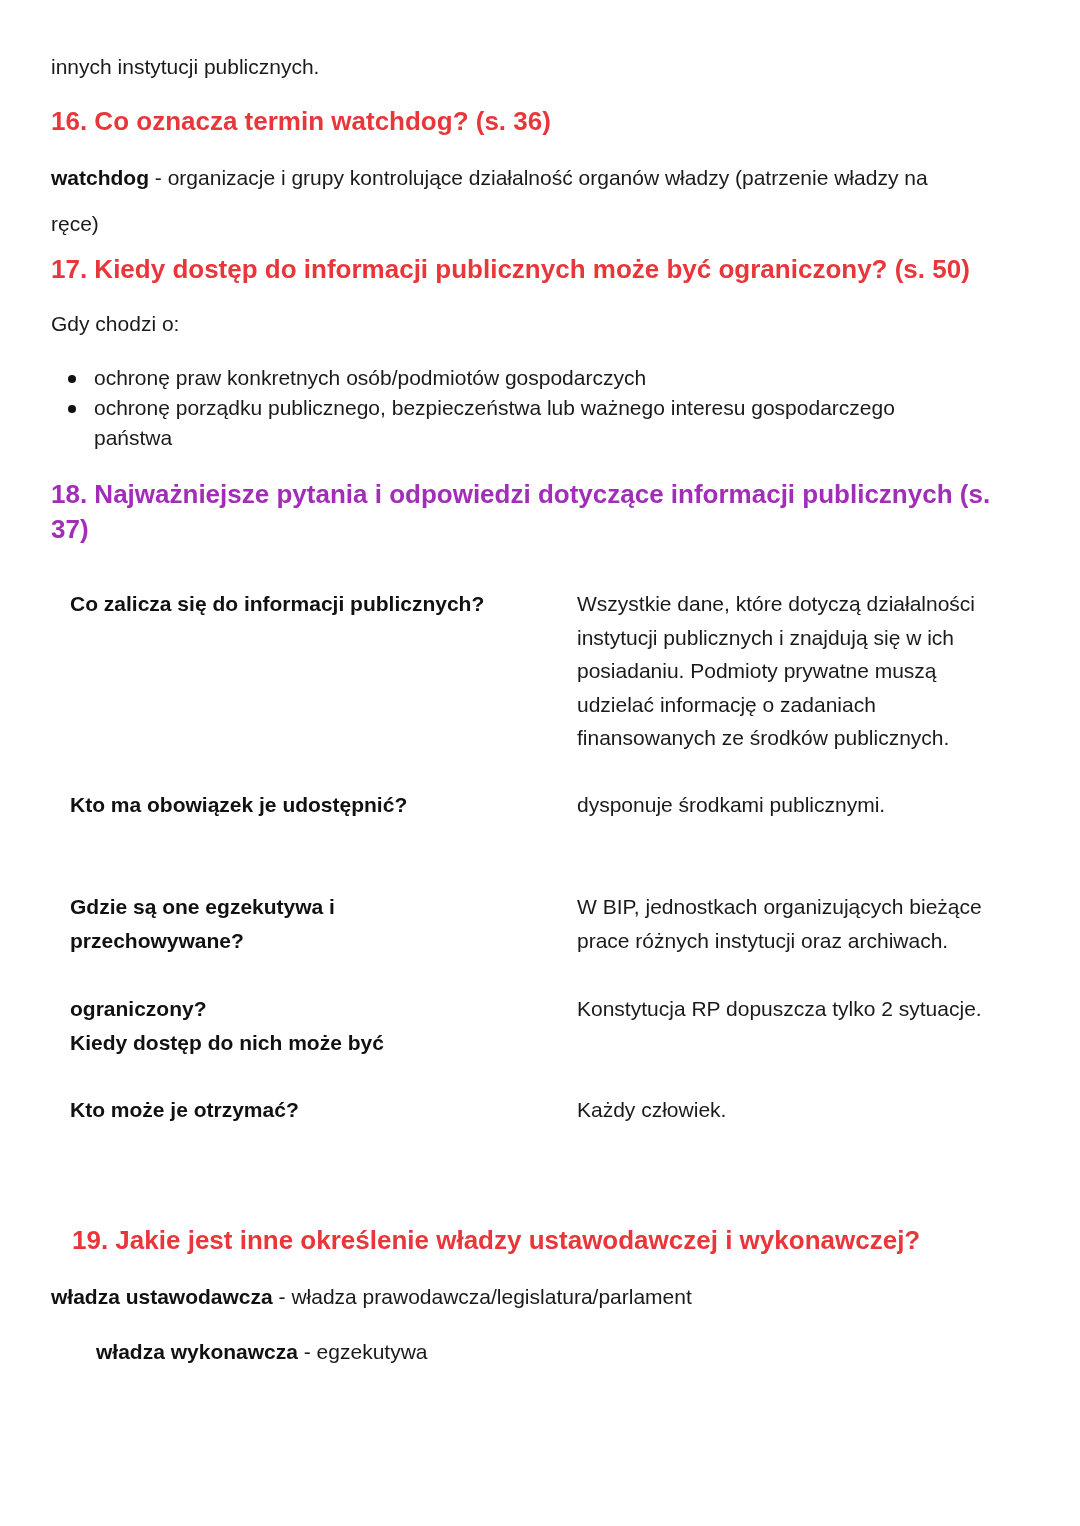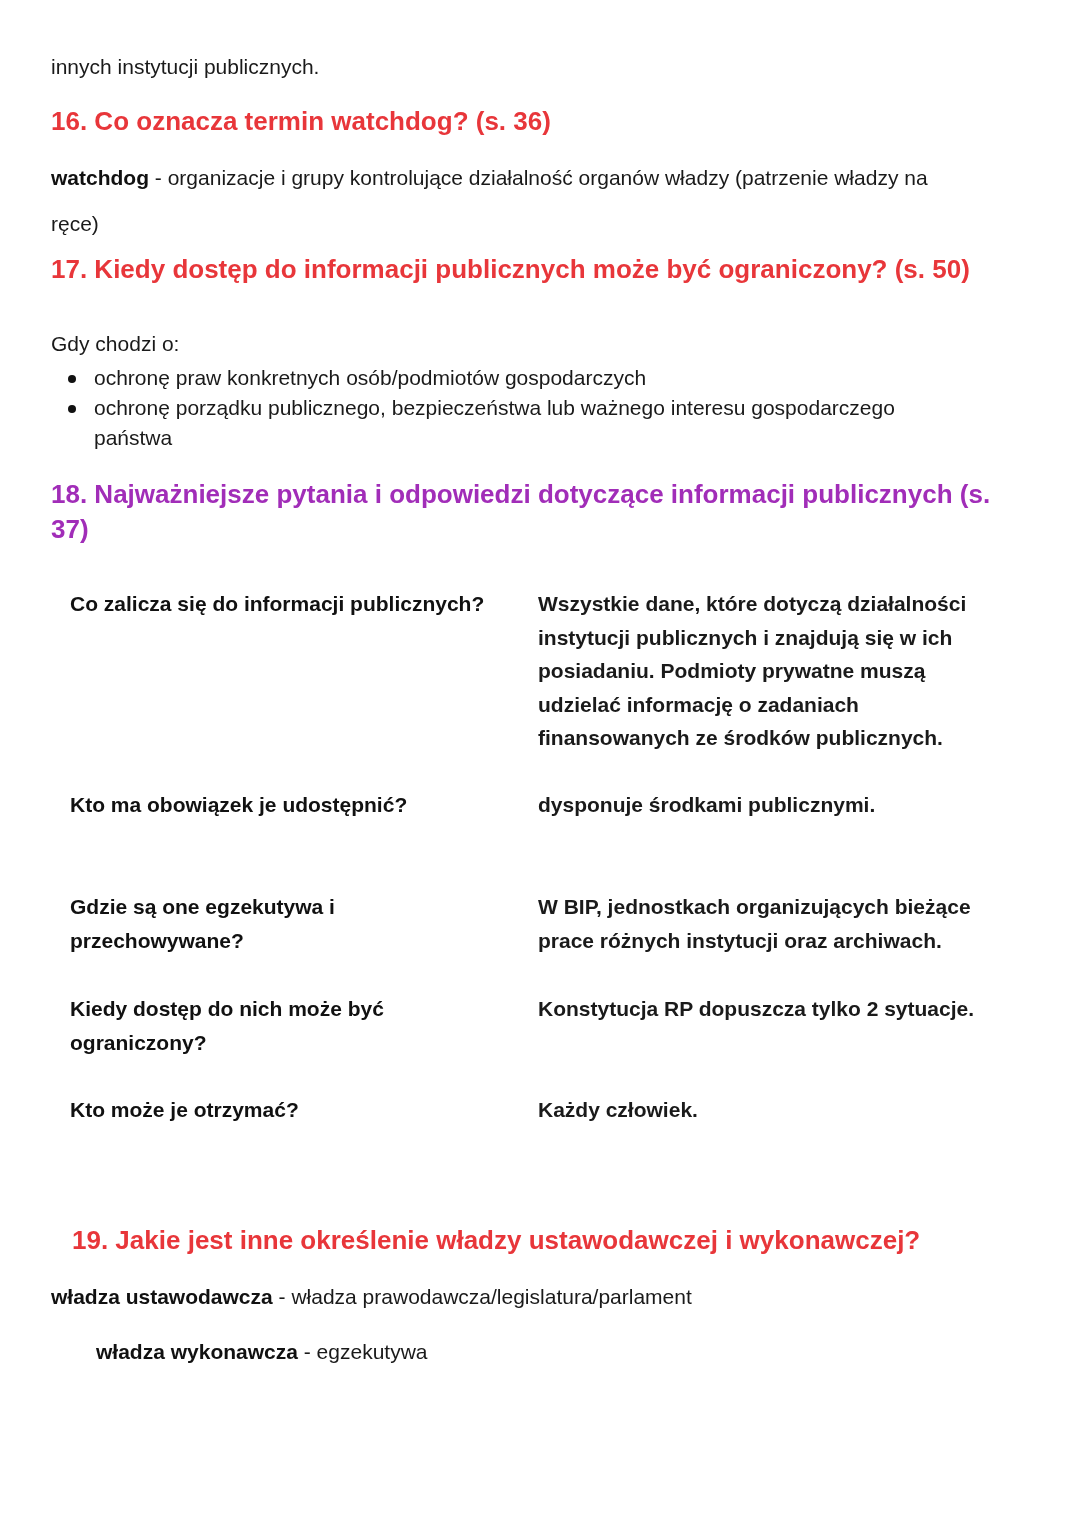--- a/index.html
+++ b/index.html
@@ -70,43 +70,42 @@
       position: absolute;
       left: 0;
       width: 460px;
       font-size: 21px;
       line-height: 34px;
       font-weight: bold;
       color: #111;
     }
     .qa-a {
       position: absolute;
-      left: 468px;
+      left: 507px;
       width: 450px;
       font-size: 21px;
       line-height: 33.5px;
       color: #1a1a1a;
-      font-weight: bold;
     }
   </style>
 </head>
 <body>
 
 <div class="page">
 
   <p class="p" style="position:absolute; top:51px;">innych instytucji publicznych.</p>
 
   <h2 class="h red" style="position:absolute; top:103px; white-space:nowrap;">16. Co oznacza termin watchdog? (s. 36)</h2>
   <p class="p" style="position:absolute; top:162px; width:980px;">
     <b>watchdog</b><span> - </span><span>organizacje i grupy kontrolujące działalność organów władzy (patrzenie władzy na</span>
   </p>
   <p class="p" style="position:absolute; top:208px;">ręce)</p>
 
   <h2 class="h red" style="position:absolute; top:251px; white-space:nowrap;">17. Kiedy dostęp do informacji publicznych może być ograniczony? (s. 50)</h2>
-  <p class="p" style="position:absolute; top:328px;">Gdy chodzi o:</p>
+  <p class="p" style="position:absolute; top:308px;">Gdy chodzi o:</p>
   <ul class="bullets" style="position:absolute; top:363px; width:980px;">
     <li>ochronę praw konkretnych osób/podmiotów gospodarczych</li>
     <li><span>ochronę porządku publicznego, bezpieczeństwa lub ważnego interesu gospodarczego</span><br><span>państwa</span></li>
   </ul>
 
   <h2 class="h purple" style="position:absolute; top:476px; white-space:nowrap;">18. Najważniejsze pytania i odpowiedzi dotyczące informacji publicznych (s.</h2>
   <h2 class="h purple" style="position:absolute; top:511px;">37)</h2>
 
   <div class="qa" style="top:587px;">
 
@@ -138,22 +137,22 @@
         <div>przechowywane?</div>
       </div>
       <div class="qa-a">
         <div>W BIP, jednostkach organizujących bieżące</div>
         <div>prace różnych instytucji oraz archiwach.</div>
       </div>
     </div>
 
     <div class="qa-row" style="top:405px;">
       <div class="qa-q">
+        <div>ograniczony?</div>
         <div>Kiedy dostęp do nich może być</div>
-        <div>ograniczony?</div>
       </div>
       <div class="qa-a">
         <div>Konstytucja RP dopuszcza tylko 2 sytuacje.</div>
       </div>
     </div>
 
     <div class="qa-row" style="top:506px;">
       <div class="qa-q">
         <div>Kto może je otrzymać?</div>
       </div>

